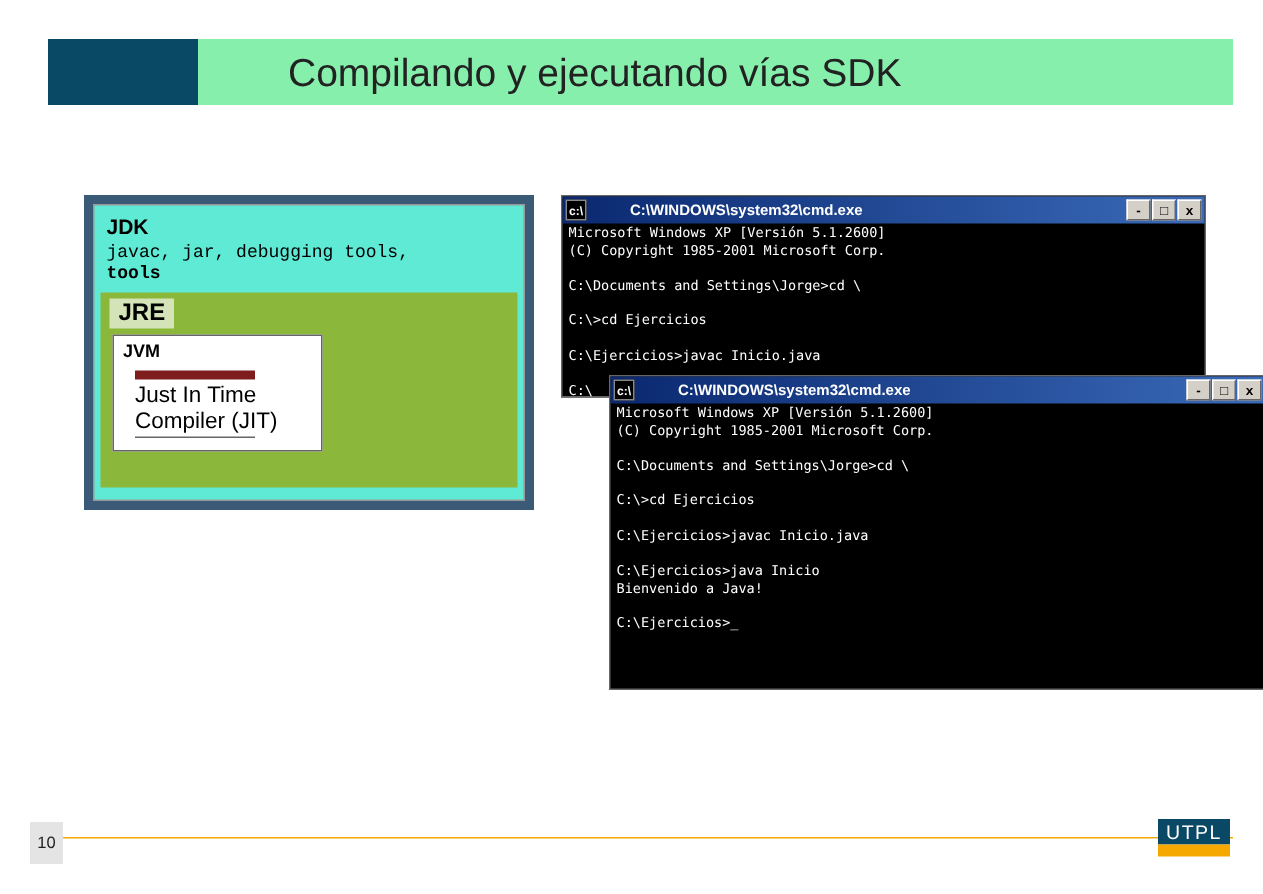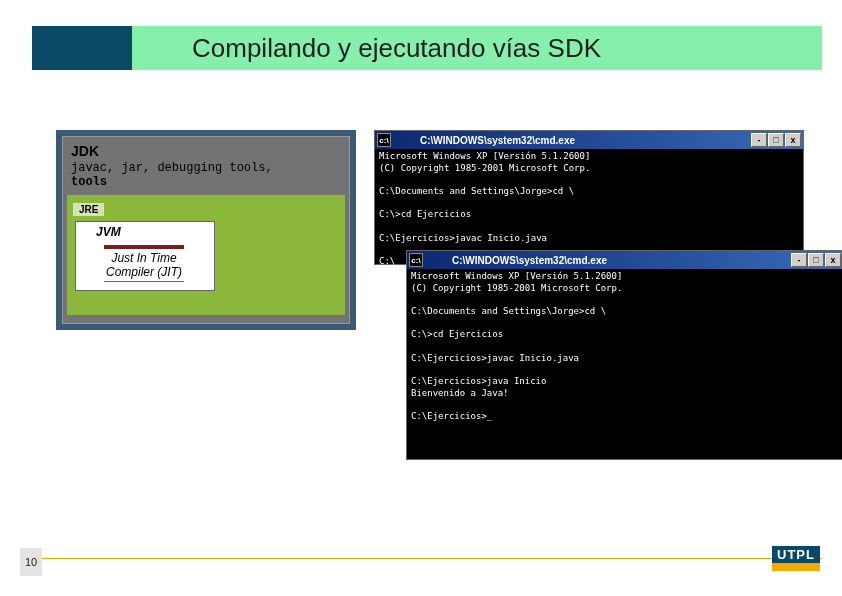--- a/index.html
+++ b/index.html
@@ -5,48 +5,48 @@
   * { box-sizing: border-box; margin: 0; padding: 0; }
   body { width: 842px; height: 596px; background: #fff; font-family: Arial, sans-serif; position: relative; }
   
   .header-bar { position: absolute; top: 26px; left: 32px; right: 20px; height: 44px; background: #86efac; display: flex; align-items: center; }
   .header-block { width: 100px; height: 44px; background: #0a4966; }
   .header-title { flex: 1; text-align: left; padding-left: 60px; font-size: 26px; color: #222; font-family: Arial, sans-serif; }
   
   .content { position: absolute; top: 130px; left: 56px; right: 20px; height: 330px; }
   
   .jdk-diagram { position: absolute; left: 0; top: 0; width: 300px; background: #3a5a78; padding: 6px; }
-  .jdk-inner { background: #737373; border: 1px solid #999; padding: 2px 2px 6px 2px; }
+  .jdk-inner { background: #5eead4; border: 1px solid #999; padding: 2px 2px 6px 2px; }
   .jdk-box { padding: 4px 6px; }
   .jdk-title { font-weight: bold; font-size: 14px; color: #000; }
   .jdk-items { font-family: "Courier New", monospace; font-size: 12px; color: #000; margin-top: 2px; }
   .jdk-items .bold { font-weight: bold; }
   .jre-box { background: #8bb83a; margin: 2px; padding: 4px 6px; }
-  .jre-title { background: #d4e4b8; display: inline-block; padding: 1px 6px; font-weight: bold; font-size: 10px; }
+  .jre-title { background: #d4e4b8; display: inline-block; padding: 1px 6px; font-weight: bold; font-size: 16px; }
   .jre-items { font-family: "Courier New", monospace; font-size: 11px; color: #000; margin-top: 2px; }
-  .jvm-box { background: #fff; border: 1px solid #666; margin: 4px 2px 20px 2px; padding: 3px 6px 8px 20px; width: 140px; font-style: italic; }
+  .jvm-box { background: #fff; border: 1px solid #666; margin: 4px 2px 20px 2px; padding: 3px 6px 8px 6px; width: 140px; }
   .jvm-title { font-weight: bold; font-size: 12px; }
-  .jit-box { font-size: 12px; text-align: center; margin-top: 6px; border-bottom: 1px solid #666; border-top: 4px solid #7f1d1d; padding: 2px 0; width: 80px; margin-left: 8px; }
+  .jit-box { font-size: 15px; text-align: center; margin-top: 6px; border-bottom: 1px solid #666; border-top: 6px solid #7f1d1d; padding: 2px 0; width: 80px; margin-left: 8px; }
   
   .cmd-window { position: absolute; background: #000; border: 1px solid #666; font-family: "Lucida Console", monospace; font-size: 9px; color: #fff; }
   .cmd-titlebar { background: linear-gradient(to right, #0a2870, #3a6ab8); height: 18px; display: flex; align-items: center; padding: 0 2px; color: #fff; font-size: 10px; font-family: Tahoma, sans-serif; font-weight: bold; }
   .cmd-icon { width: 14px; height: 14px; background: #000; border: 1px solid #888; margin-right: 4px; display: inline-flex; align-items: center; justify-content: center; font-size: 8px; }
   .cmd-title-text { flex: 1; white-space: nowrap; overflow: hidden; padding-left: 25px; }
   .cmd-btns { display: flex; gap: 1px; }
   .cmd-btn { width: 16px; height: 14px; background: #d4d0c8; border: 1px solid #fff; border-right-color: #666; border-bottom-color: #666; font-size: 9px; color: #000; display: flex; align-items: center; justify-content: center; font-family: Arial; font-weight: bold; }
   .cmd-body { padding: 2px 4px; line-height: 1.3; white-space: pre; }
   
   #cmd1 { top: 0; left: 318px; width: 430px; height: 135px; }
   #cmd2 { top: 120px; left: 350px; width: 438px; height: 210px; }
   
   .footer { position: absolute; bottom: 20px; left: 0; right: 0; height: 32px; }
   .page-num-box { position: absolute; left: 20px; bottom: 0; width: 22px; height: 28px; background: #e4e4e4; display: flex; align-items: center; justify-content: center; font-size: 11px; color: #222; }
   .footer-line { position: absolute; left: 42px; right: 20px; top: 14px; height: 1px; background: #f5a800; }
   .logo { position: absolute; right: 22px; bottom: 2px; width: 48px; height: 28px; }
-  .logo-top { background: #0a4966; color: #fff; font-weight: bold; font-size: 13px; text-align: center; padding: 1px 4px; letter-spacing: 1px; }
+  .logo-top { background: #0a4966; color: #fff; font-weight: normal; font-size: 13px; text-align: center; padding: 1px 4px; letter-spacing: 1px; }
   .logo-bottom { background: #f5a800; height: 8px; font-size: 5px; color: #222; text-align: center; overflow: hidden; }
 </style>
 </head>
 <body>
 
 <div class="header-bar">
   <div class="header-block"></div>
   <div class="header-title">Compilando y ejecutando vías SDK</div>
 </div>
 

